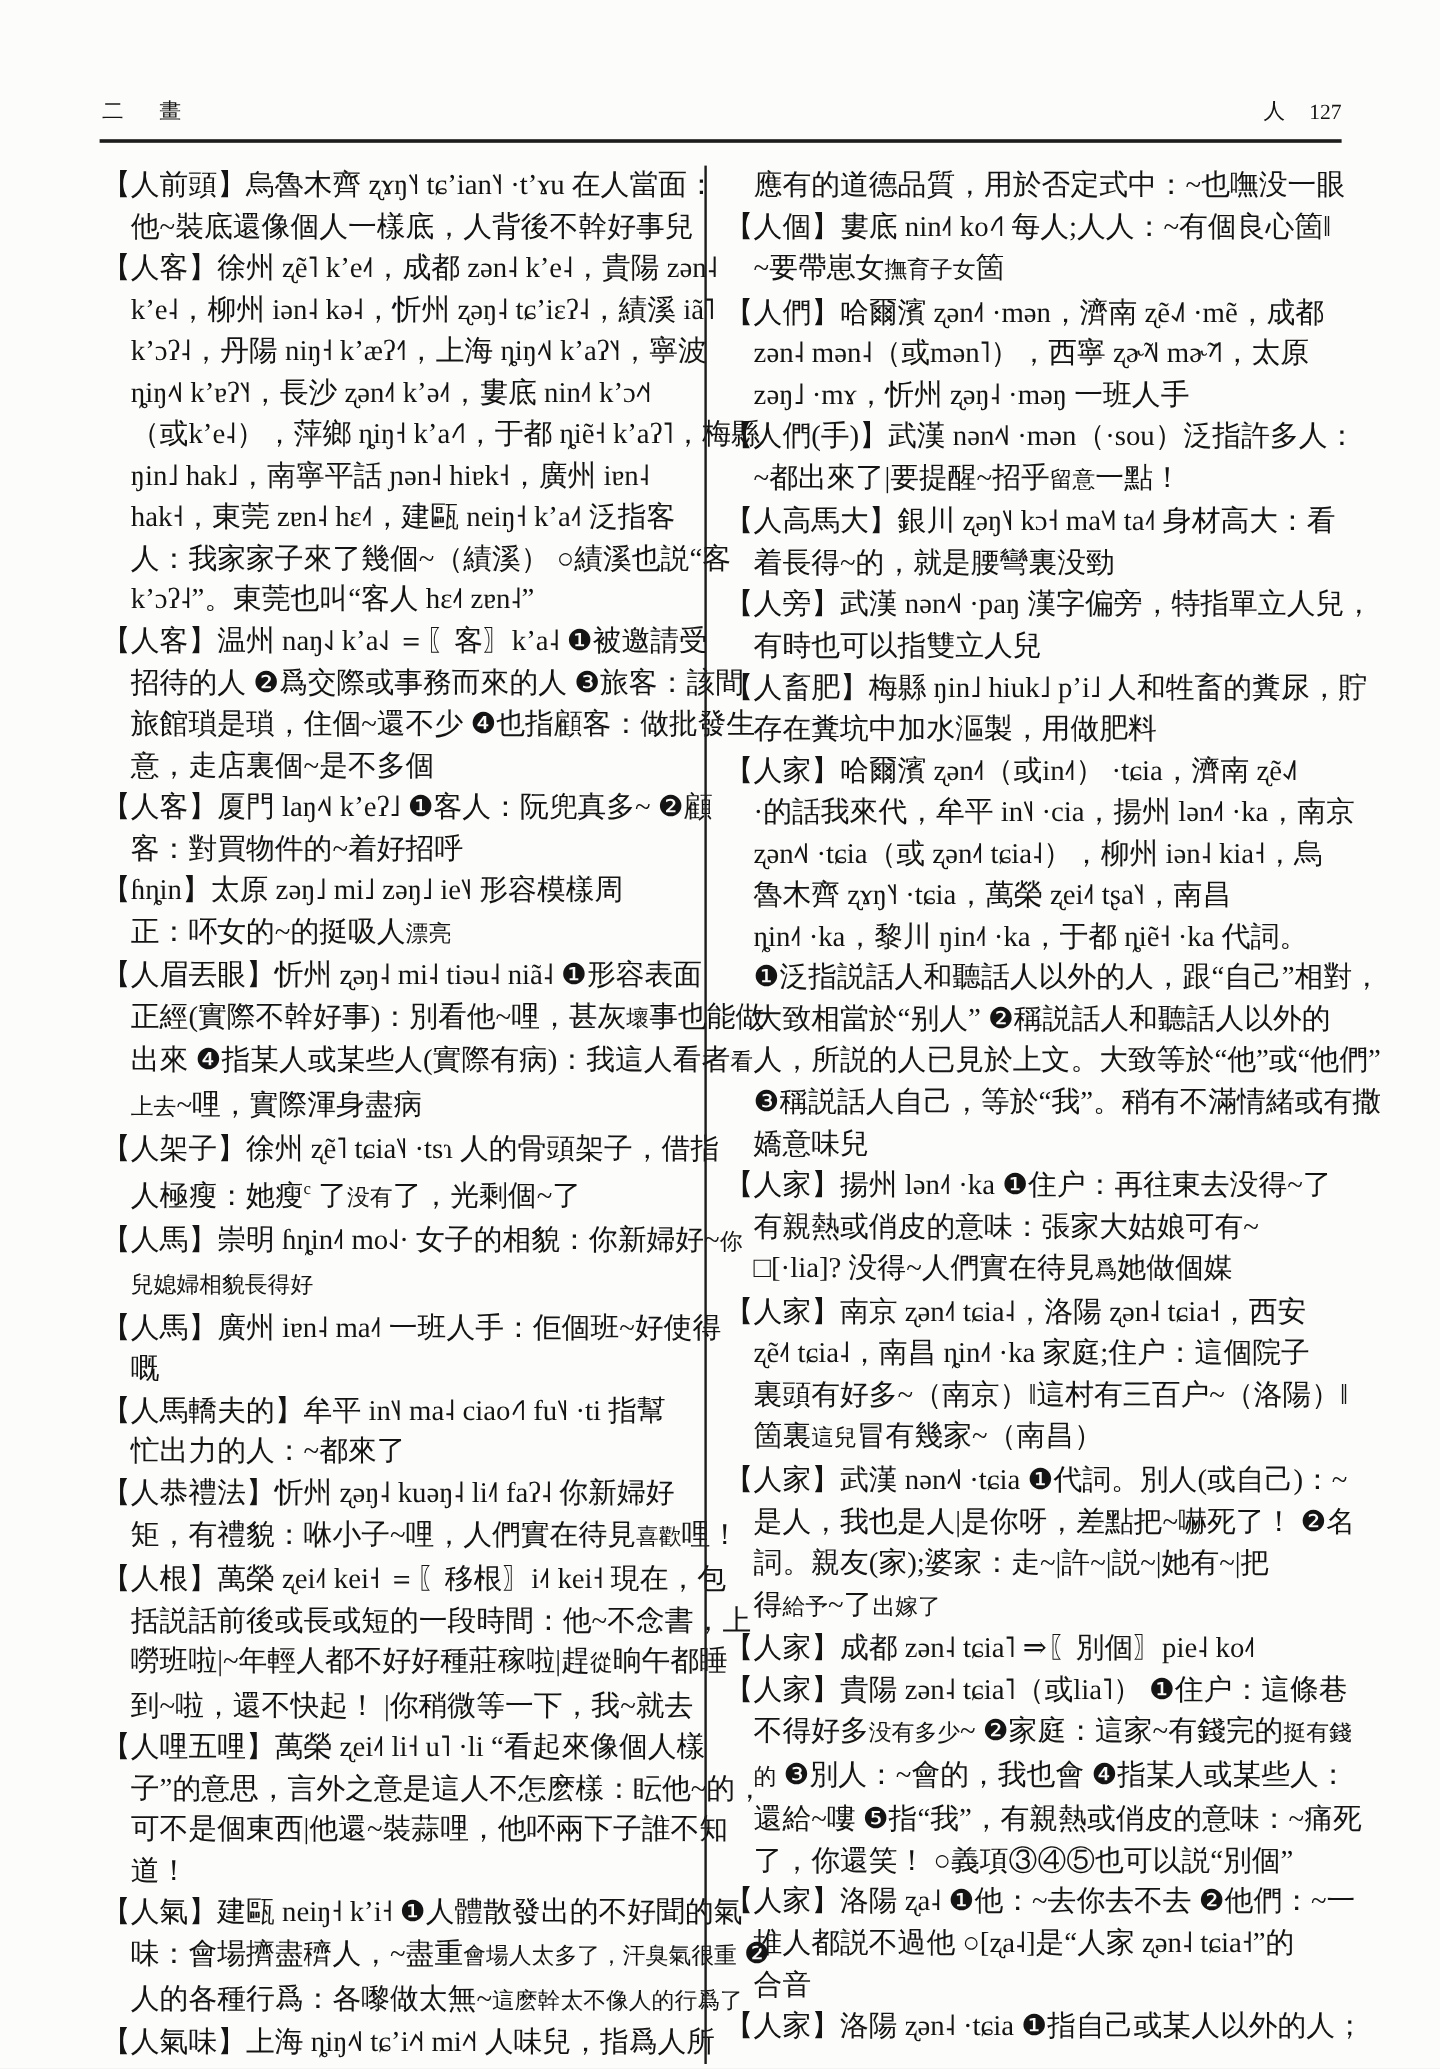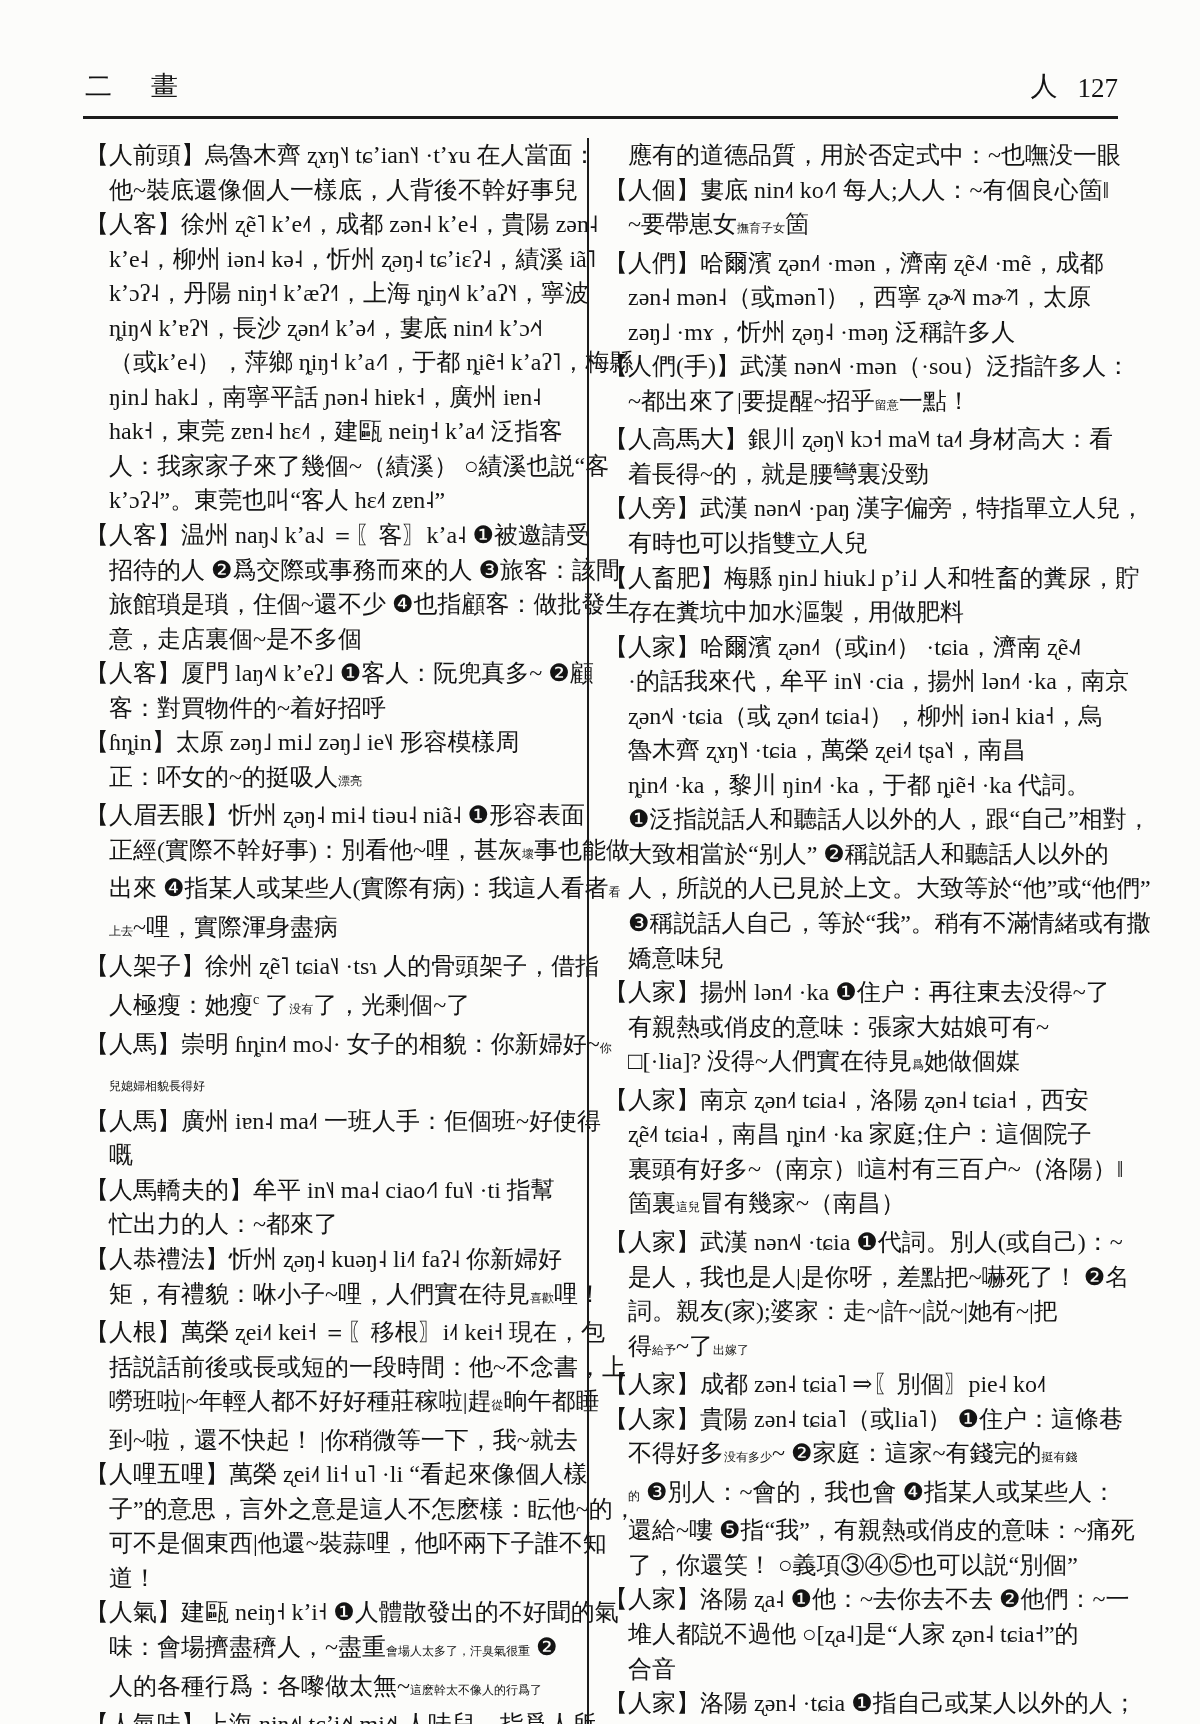--- a/index.html
+++ b/index.html
@@ -1,30 +1,30 @@
 <!DOCTYPE html>
 <html><head>
 <meta charset="utf-8">
 <style>
   html,body{margin:0;padding:0;background:#e8e8e4;}
   .page{position:relative;width:1200px;height:1724px;background:#fcfcfa;
         font-family:"Liberation Serif","DejaVu Serif",serif;color:#141414;overflow:hidden;}
   .hdr{position:absolute;left:85px;right:82px;top:58px;height:46px;
-       display:flex;justify-content:space-between;align-items:flex-end;font-size:27px;}
+       display:flex;justify-content:space-between;align-items:flex-end;font-size:18px;}
   .hdr .hl{letter-spacing:6px;}
   .hdr .hr{display:flex;gap:20px;align-items:flex-end;}
   .rule{position:absolute;left:83px;right:82px;top:116px;height:3px;background:#1c1c1c;}
   .cols{position:absolute;left:85px;top:138px;display:flex;}
   .colL{width:502px;}
   .colR{width:514px;border-left:2px solid #1c1c1c;padding-left:15px;}
   .line{line-height:34.55px;font-size:24px;white-space:nowrap;}
   .ind{padding-left:24px;}
   .h{font-weight:normal;}
   .n{}
-  .s{font-size:12px;}
+  .s{font-size:19px;}
   .p{font-size:14px;vertical-align:super;}
 </style>
 </head>
 <body>
 
 <div class="page">
   <div class="hdr">
     <span class="hl">二　畫</span>
     <span class="hr">
       <span>人</span>
@@ -79,21 +79,21 @@
         <div class="line ind"><span class="n">味：會場擠盡穧人，~盡重</span><span class="s">會場人太多了，汗臭氣很重</span><span class="n"> ❷</span></div>
         <div class="line ind"><span class="n">人的各種行爲：各嚟做太無~</span><span class="s">這麽幹太不像人的行爲了</span></div>
         <div class="line"><span class="h">【人氣味】</span><span class="n">上海 ȵiŋ˨˦˩ tɕʼi˨˦˧ mi˨˦˧ 人味兒，指爲人所</span></div>
       </div>
     <div class="colR">
         <div class="line ind"><span class="n">應有的道德品質，用於否定式中：~也嘸没一眼</span></div>
         <div class="line"><span class="h">【人個】</span><span class="n">婁底 nin˨˦ ko˨˦˥ 每人;人人：~有個良心箇‖</span></div>
         <div class="line ind"><span class="n">~要帶崽女</span><span class="s">撫育子女</span><span class="n">箇</span></div>
         <div class="line"><span class="h">【人們】</span><span class="n">哈爾濱 ʐən˨˦ ·mən，濟南 ʐẽ˨˩˥ ·mẽ，成都</span></div>
         <div class="line ind"><span class="n">zən˨ mən˨（或mən˥），西寧 ʐɚ̃˨˦˩ mɚ̃˨˦˥，太原</span></div>
-        <div class="line ind"><span class="n">zəŋ˩ ·mɤ，忻州 ʐəŋ˨ ·məŋ 泛稱許多人</span></div>
+        <div class="line ind"><span class="n">zəŋ˩ ·mɤ，忻州 ʐəŋ˨ ·məŋ 一班人手</span></div>
         <div class="line"><span class="h">【人們(手)】</span><span class="n">武漢 nən˨˦˩ ·mən（·sou）泛指許多人：</span></div>
         <div class="line ind"><span class="n">~都出來了|要提醒~招乎</span><span class="s">留意</span><span class="n">一點！</span></div>
         <div class="line"><span class="h">【人高馬大】</span><span class="n">銀川 ʐəŋ˥˨ kɔ˧ ma˥˨˥ ta˨˦ 身材高大：看</span></div>
         <div class="line ind"><span class="n">着長得~的，就是腰彎裏没勁</span></div>
         <div class="line"><span class="h">【人旁】</span><span class="n">武漢 nən˨˦˩ ·paŋ 漢字偏旁，特指單立人兒，</span></div>
         <div class="line ind"><span class="n">有時也可以指雙立人兒</span></div>
         <div class="line"><span class="h">【人畜肥】</span><span class="n">梅縣 ŋin˩ hiuk˩ pʼi˩ 人和牲畜的糞尿，貯</span></div>
         <div class="line ind"><span class="n">存在糞坑中加水漚製，用做肥料</span></div>
         <div class="line"><span class="h">【人家】</span><span class="n">哈爾濱 ʐən˨˦（或in˨˦） ·tɕia，濟南 ʐẽ˨˩˥</span></div>
         <div class="line ind"><span class="n">·的話我來代，牟平 in˥˨ ·cia，揚州 lən˨˦ ·ka，南京</span></div>

